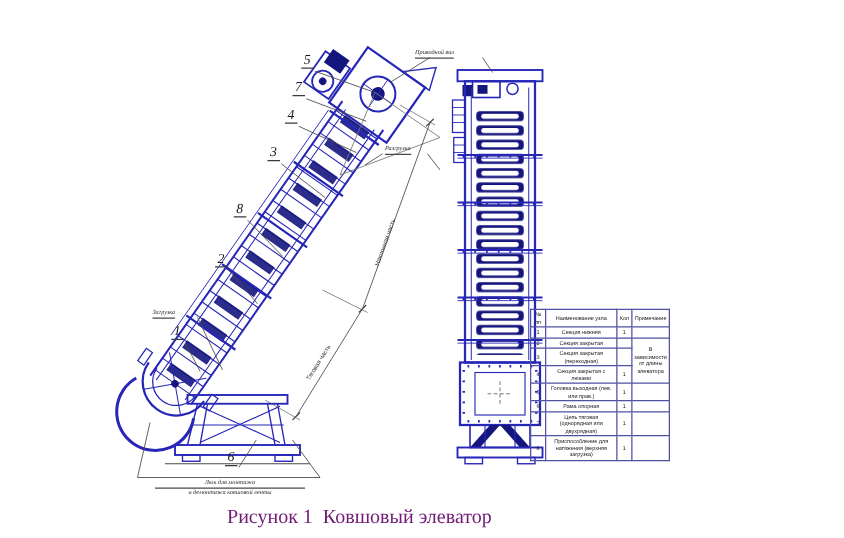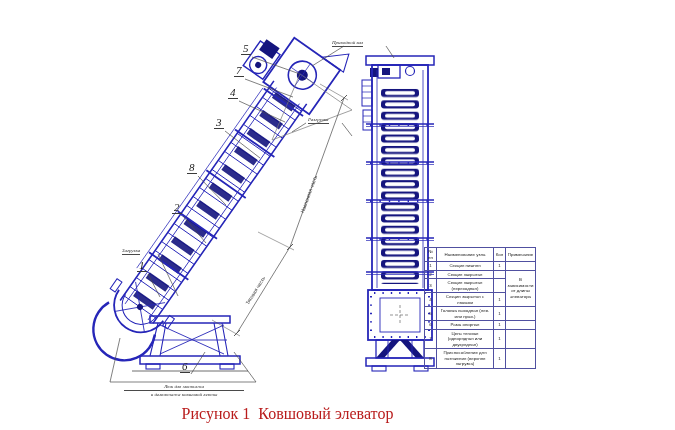--- a/index.html
+++ b/index.html
@@ -12,21 +12,21 @@
            line-height:5px;}
   .u{border-bottom:0.5px solid #4a4a4a;padding-bottom:1px;}
   .dim{position:absolute;font:5px "Liberation Sans",sans-serif;color:#333;
        transform-origin:0 0;white-space:nowrap;line-height:5px;}
   .note1{position:absolute;left:124px;top:384px;width:120px;text-align:center;
          font:italic 5px "Liberation Serif",serif;color:#2a2a2a;line-height:6px;
          border-bottom:0.5px solid #4a4a4a;}
   .note2{position:absolute;left:114px;top:392px;width:140px;text-align:center;
          font:italic 5px "Liberation Serif",serif;color:#2a2a2a;line-height:6px;}
   .caption{position:absolute;left:0;top:405px;width:575px;text-align:center;
-           font:16px "Liberation Serif",serif;color:#b91c1c;white-space:pre;}
+           font:16px "Liberation Serif",serif;color:#701a75;white-space:pre;}
   table.parts{position:absolute;left:424px;top:247px;width:99px;border-collapse:collapse;
               table-layout:fixed;}
   table.parts td,table.parts th{border:0.6px solid #5050a0;font:4.4px "Liberation Sans",sans-serif;
               color:#222;text-align:center;vertical-align:middle;padding:1px 1px;line-height:1.25;
               overflow:hidden;word-wrap:break-word;font-weight:normal;}
   table.parts .w-num{width:9px;}
   table.parts .w-name{width:54px;}
   table.parts .w-qty{width:9px;}
   table.parts .w-note{width:27px;}
 </style>

